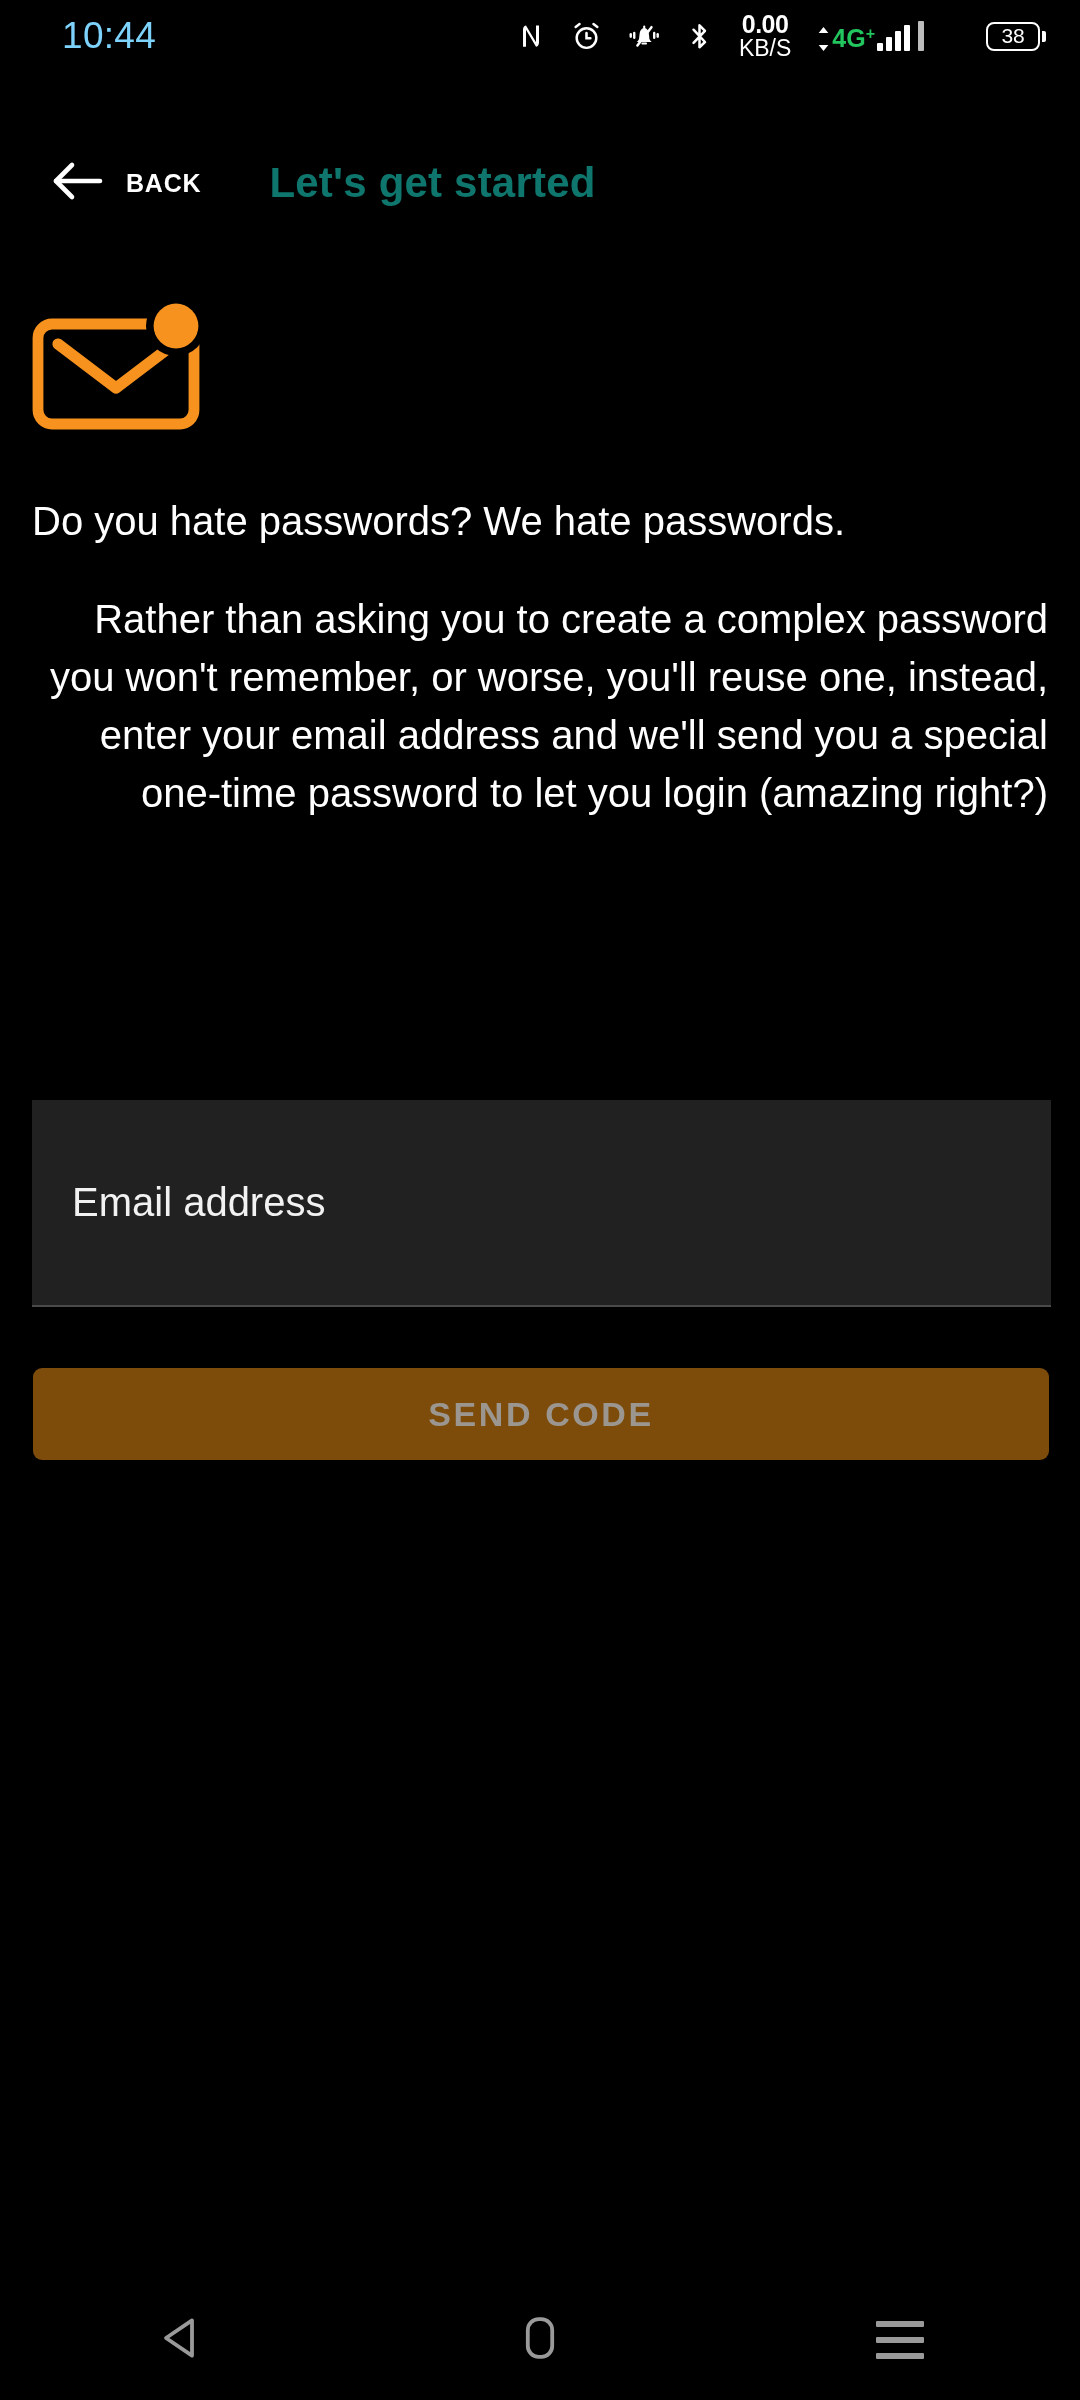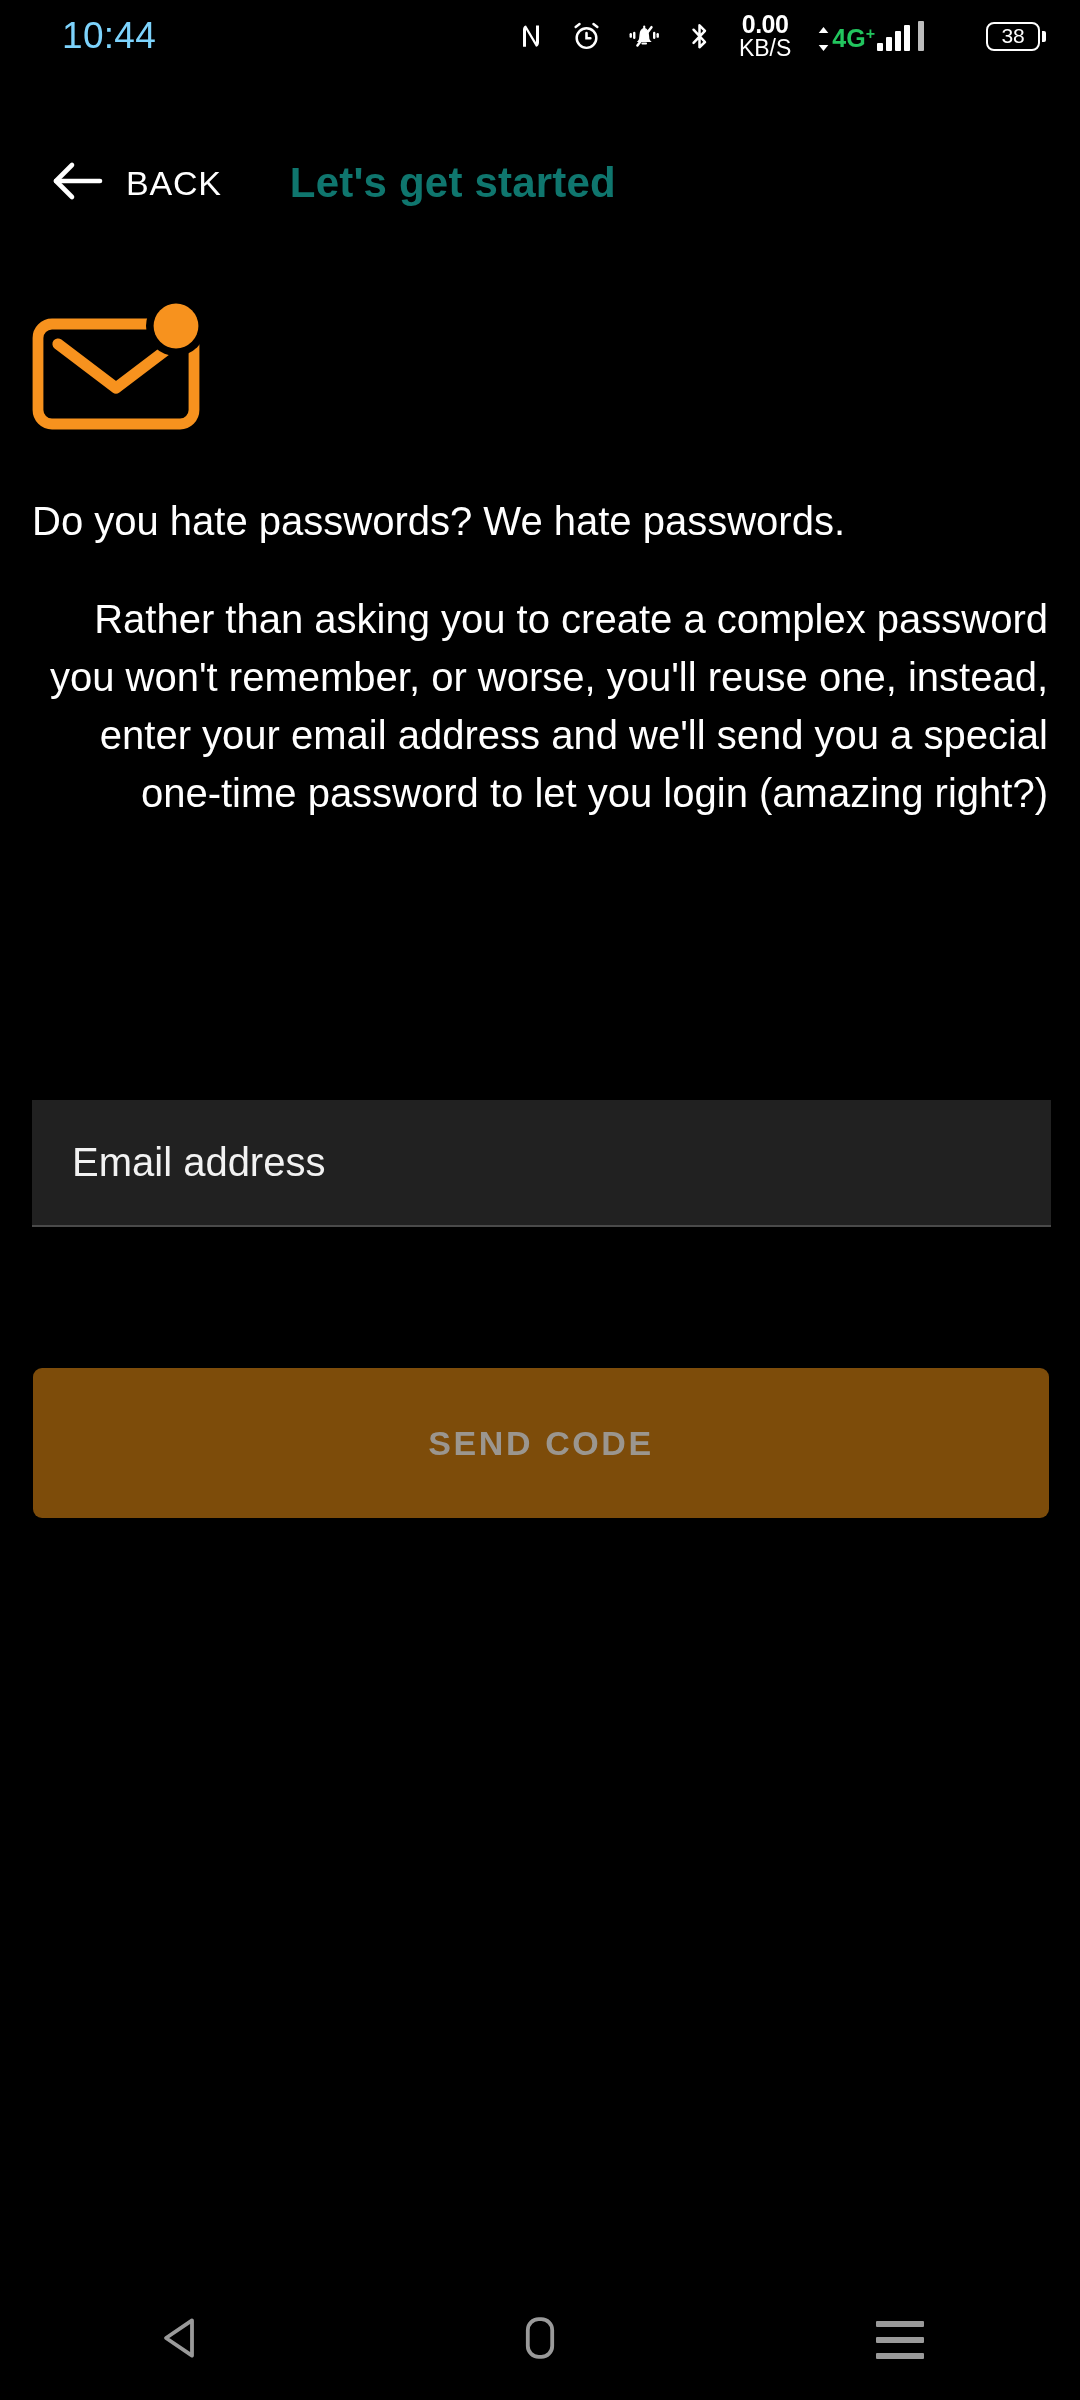--- a/index.html
+++ b/index.html
@@ -51,56 +51,56 @@
   
   .appbar {
     position:absolute; top:128px; left:0; width:1080px; height:110px;
     display:flex; align-items:center;
   }
   .back-btn {
     display:flex; align-items:center; gap:22px;
     margin-left:52px; cursor:pointer;
   }
   .back-label {
-    color:#ffffff; font-size:34px; font-weight:400; letter-spacing:0.8px;
+    color:#ffffff; font-size:25px; font-weight:700; letter-spacing:0.8px;
   }
   .appbar-title {
     color:#0f766e; font-size:42px; font-weight:700; letter-spacing:0.2px;
     margin-left:68px;
   }
 
   
   .content { position:absolute; top:238px; left:0; width:1080px; }
 
   .mail-icon-wrap { margin:62px 0 0 32px; width:180px; height:130px; position:relative; }
 
   .body-copy { padding:0 32px; margin-top:62px; }
   .para {
     color:#ffffff; font-size:40px; line-height:1.45; font-weight:400;
   }
   .para + .para { margin-top:40px;text-align:right; }
 
   
   .field {
     position:absolute; top:862px; left:32px;
-    width:1019px; height:127px;
+    width:1019px; height:207px;
     background:#212121;
     border-bottom:2px solid #4a4a4a;
     display:flex; align-items:center;
     padding:0 40px;
     cursor:text;
   }
   .field-placeholder {
     color:#f2f2f2; font-size:40px; font-weight:400;
   }
 
   
   .cta {
     position:absolute; top:1130px; left:33px;
-    width:1016px; height:150px;
+    width:1016px; height:92px;
     background:#7d4c0a;
     border:none; border-radius:9px;
     display:flex; align-items:center; justify-content:center;
     cursor:default;
   }
   .cta-label {
     color:#9b968f; font-size:34px; font-weight:700; letter-spacing:2.6px;
   }
 
   

